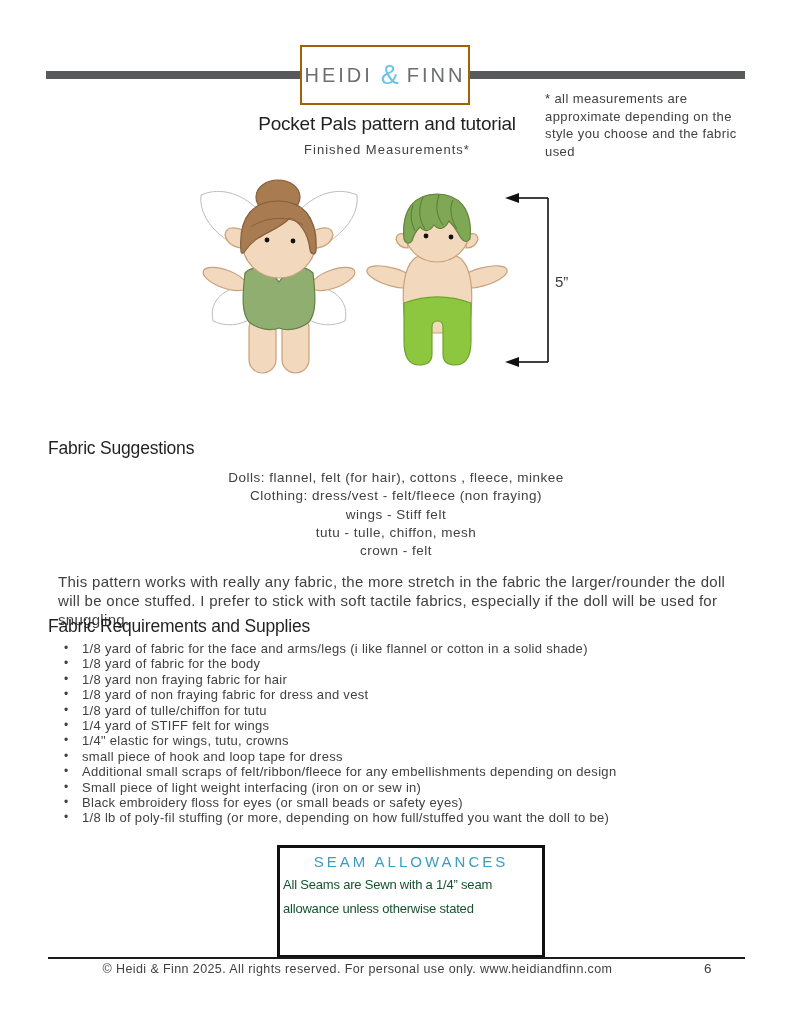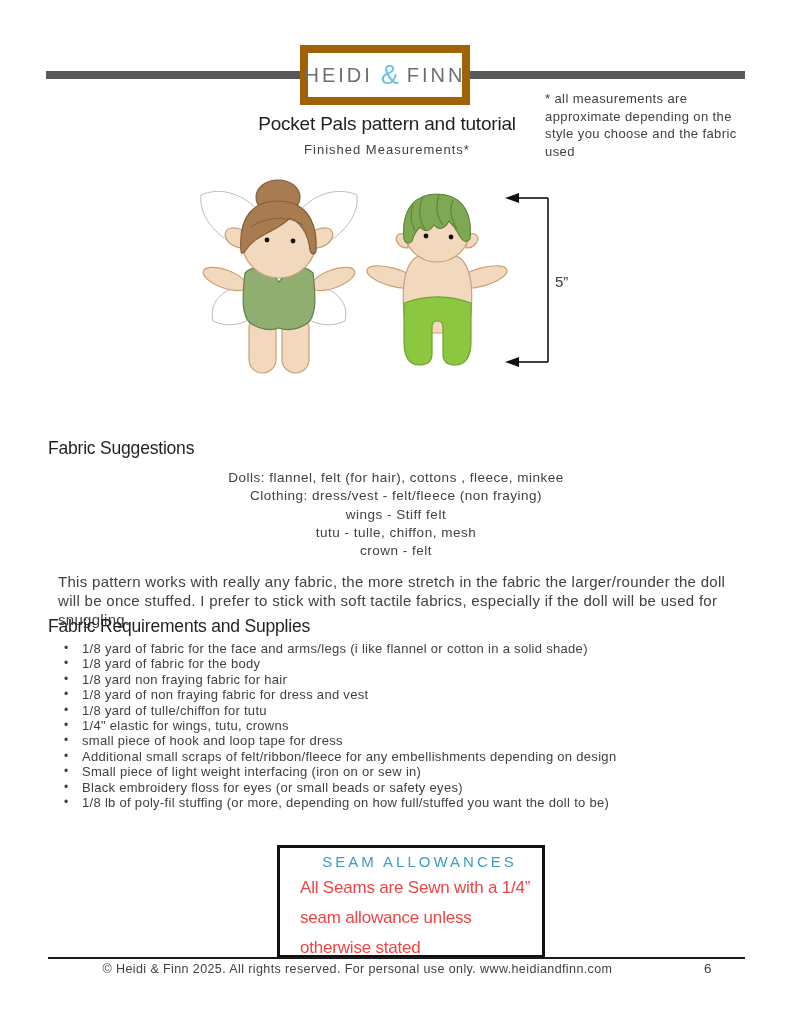--- a/index.html
+++ b/index.html
@@ -6,21 +6,21 @@
   html,body { background:#e8e8e8; }
   .page {
     position:relative; width:791px; height:1024px; margin:0 auto;
     background:#ffffff; overflow:hidden;
     font-family:"Liberation Sans", sans-serif; color:var(--text,#414042);
   }
   
   .header-bar { position:absolute; left:46px; top:71px; width:699px; height:8px; background:var(--bar,#58595B); }
   .logo-box {
     position:absolute; left:300px; top:45px; width:170px; height:60px;
-    background:#ffffff; border:8px solid #a16207;
+    background:#ffffff; border:2px solid #a16207;
     display:flex; align-items:center; justify-content:center; gap:8px;
   }
   .logo-box .logo-word { font-size:20px; letter-spacing:3px; color:#6d6e70; font-weight:400; }
   .logo-box .logo-amp { font-size:27px; color:var(--logo-amp,#6BC4E8); font-weight:300; line-height:1; }
   .measure-note {
     position:absolute; left:545px; top:90px; width:210px;
     font-size:13px; line-height:17.5px; letter-spacing:0.4px; color:var(--text,#414042);
   }
   .doc-title {
     position:absolute; left:185px; top:113px; width:404px; text-align:center;
@@ -46,27 +46,27 @@
   .req-list { position:absolute; left:58px; top:641px; width:700px; list-style:none; }
   .req-list .req-item {
     position:relative; padding-left:24px; font-size:13px; line-height:15.4px; letter-spacing:0.3px;
   }
   .req-list .req-item::before {
     content:"•"; position:absolute; left:6px; top:0; font-size:12px; color:#414042;
   }
   
   .seam-box {
     position:absolute; left:277px; top:845px; width:268px; height:113px;
-    border:3px solid #111111; background:#ffffff; padding:5px 3px 0 20px;
+    border:3px solid #111111; background:#ffffff; padding:5px 3px 0 3px;
   }
   .seam-title {
     text-align:center; color:var(--accent,#3B9DBF);
     font-size:15px; letter-spacing:3px; margin-bottom:3px;
   }
-  .seam-body { font-size:17px; line-height:30px; color:#ef4444; letter-spacing:-0.2px; }
+  .seam-body { font-size:13px; line-height:24px; color:#14532d; letter-spacing:-0.2px; }
   
   .footer-line { position:absolute; left:48px; top:957px; width:697px; height:2px; background:#1a1a1a; }
   .footer-text {
     position:absolute; left:0; top:962px; width:715px; text-align:center;
     font-size:12.5px; letter-spacing:0.4px; color:var(--text,#414042);
   }
   .page-number { position:absolute; left:704px; top:961px; width:40px; font-size:13.5px; color:var(--text,#414042); }
 </style>
 </head>
 <body>
@@ -177,20 +177,21 @@
     </div>
   <div class="fs-note">This pattern works with really any fabric, the more stretch in the fabric the larger/rounder the doll will be once stuffed.  I prefer to stick with soft tactile fabrics, especially if the doll will be used for snuggling.</div>
 
   <div class="h-section" id="h-fabric-requirements">Fabric Requirements and Supplies</div>
   <ul class="req-list">
       <li class="req-item">1/8 yard of fabric for the face and arms/legs (i like flannel or cotton in a solid shade)</li>
       <li class="req-item">1/8 yard of fabric for the body</li>
       <li class="req-item">1/8 yard non fraying fabric for hair</li>
       <li class="req-item">1/8 yard of non fraying fabric for dress and vest</li>
       <li class="req-item">1/8 yard of tulle/chiffon for tutu</li>
+      <li class="req-item">1/4 yard of STIFF felt for wings</li>
       <li class="req-item">1/4" elastic for wings, tutu, crowns</li>
       <li class="req-item">small piece of hook and loop tape for dress</li>
       <li class="req-item">Additional small scraps of felt/ribbon/fleece for any embellishments depending on design</li>
       <li class="req-item">Small piece of light weight interfacing (iron on or sew in)</li>
       <li class="req-item">Black embroidery floss for eyes (or small beads or safety eyes)</li>
       <li class="req-item">1/8 lb of poly-fil stuffing (or more, depending on how full/stuffed you want the doll to be)</li>
     </ul>
 
   <div class="seam-box">
     <div class="seam-title">SEAM ALLOWANCES</div>

